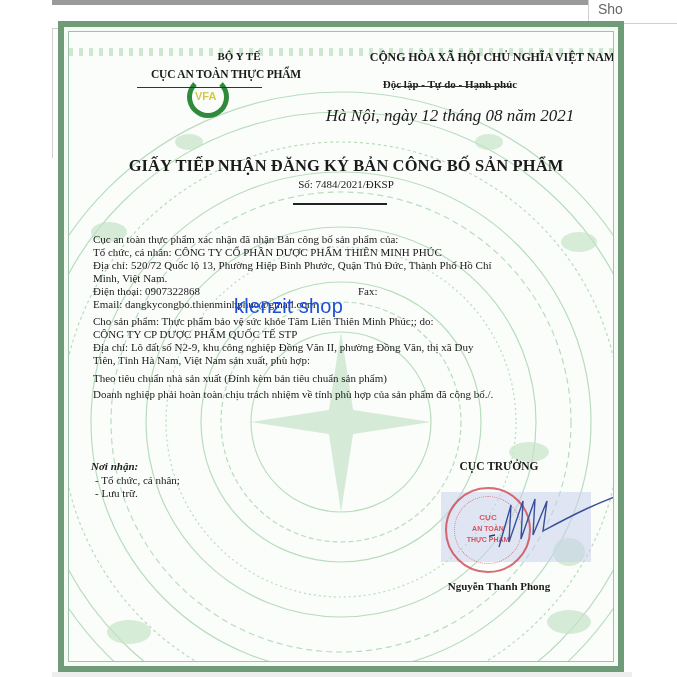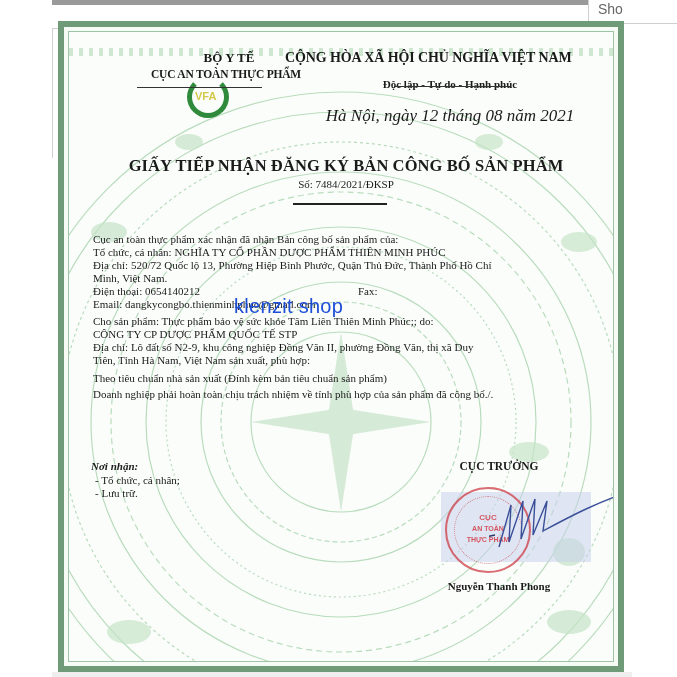--- a/index.html
+++ b/index.html
@@ -16,27 +16,27 @@
   .cert { position: absolute; left: 58px; top: 21px; width: 566px; height: 651px;
           background: #f7fbf6; border: 6px solid #6f9b79; }
   .cert-inner { position: absolute; inset: 4px; border: 1px solid #9fc3a6; overflow: hidden; background: #fbfdfb; }
   .bottom-shadow { position: absolute; left: 52px; top: 672px; width: 580px; height: 5px; background: #eeeeee; }
 
   .pattern { position: absolute; inset: 0; pointer-events: none; }
 
   .content { position: absolute; inset: 0; }
   .abs { position: absolute; white-space: nowrap; }
 
-  .ministry { left: 90px; top: 18px; width: 140px; text-align: center; font-size: 13px; font-weight: bold; }
+  .ministry { left: 100px; top: 18px; width: 140px; text-align: center; font-size: 11px; font-weight: bold; }
   .agency { left: 42px; top: 36px; width: 230px; text-align: center; font-size: 11.5px; font-weight: bold; letter-spacing: -0.2px; }
   .rule-left { left: 68px; top: 55px; width: 125px; height: 1px; background: #333; }
   .vfa-logo { left: 118px; top: 44px; width: 42px; height: 42px; border-radius: 50%; border: 5px solid #2f8a3b; border-top-color: transparent; }
   .vfa-text { left: 126px; top: 58px; font-size: 11px; font-weight: bold; color: #d4c84a; font-family: "Liberation Sans", sans-serif; }
 
-  .republic { left: 216px; top: 18px; width: 330px; text-align: left; font-size: 14px; font-weight: bold; letter-spacing: -0.1px; }
+  .republic { left: 216px; top: 18px; width: 330px; text-align: right; font-size: 12px; font-weight: bold; letter-spacing: -0.1px; }
   .motto { left: 216px; top: 46px; width: 330px; text-align: center; font-size: 11px; font-weight: bold; }
   .rule-right { left: 325px; top: 54px; width: 116px; height: 1px; background: #333; }
   .date { left: 216px; top: 74px; width: 330px; text-align: center; font-size: 17px; font-style: italic; }
 
   .title { left: 0; top: 124px; width: 554px; text-align: center; font-size: 16.5px; font-weight: bold; letter-spacing: 0.1px; }
   .number { left: 0; top: 146px; width: 554px; text-align: center; font-size: 11px; }
   .rule-mid { left: 224px; top: 171px; width: 94px; height: 2px; background: #222; }
 
   .body-line { left: 24px; font-size: 11px; line-height: 13px; }
   .red-watermark { left: 165px; top: 263px; font-family: "Liberation Sans", sans-serif; font-size: 20px; color: #1d4ed8; letter-spacing: 0.3px; }
@@ -111,24 +111,24 @@
       <div class="abs republic">CỘNG HÒA XÃ HỘI CHỦ NGHĨA VIỆT NAM</div>
       <div class="abs motto">Độc lập - Tự do - Hạnh phúc</div>
       <div class="abs rule-right"></div>
       <div class="abs date">Hà Nội, ngày 12 tháng 08 năm 2021</div>
 
       <div class="abs title">GIẤY TIẾP NHẬN ĐĂNG KÝ BẢN CÔNG BỐ SẢN PHẨM</div>
       <div class="abs number">Số: 7484/2021/ĐKSP</div>
       <div class="abs rule-mid"></div>
 
       <div class="abs body-line" style="top:201px">Cục an toàn thực phẩm xác nhận đã nhận Bản công bố sản phẩm của:</div>
-      <div class="abs body-line" style="top:214px">Tổ chức, cá nhân: NGHĨA TY CỔ PHẦN DƯỢC PHẨM THIÊN MINH PHÚC</div>
+      <div class="abs body-line" style="top:214px">Tổ chức, cá nhân: CÔNG TY CỔ PHẦN DƯỢC PHẨM THIÊN MINH PHÚC</div>
       <div class="abs body-line" style="top:227px">Địa chỉ: 520/72 Quốc lộ 13, Phường Hiệp Bình Phước, Quận Thủ Đức, Thành Phố Hồ Chí</div>
       <div class="abs body-line" style="top:240px">Minh, Việt Nam.</div>
-      <div class="abs body-line" style="top:253px">Điện thoại: 0654140212</div>
+      <div class="abs body-line" style="top:253px">Điện thoại: 0907322868</div>
       <div class="abs body-line" style="top:253px; left:289px">Fax:</div>
       <div class="abs body-line" style="top:266px">Email: dangkycongbo.thienminhphuc@gmail.com</div>
       <div class="abs body-line" style="top:283px">Cho sản phẩm: Thực phẩm bảo vệ sức khỏe Tâm Liên Thiên Minh Phúc;; do:</div>
       <div class="abs body-line" style="top:296px">CÔNG TY CP DƯỢC PHẨM QUỐC TẾ STP</div>
       <div class="abs body-line" style="top:309px">Địa chỉ: Lô đất số N2-9, khu công nghiệp Đồng Văn II, phường Đồng Văn, thị xã Duy</div>
       <div class="abs body-line" style="top:322px">Tiên, Tỉnh Hà Nam, Việt Nam sản xuất, phù hợp:</div>
       <div class="abs body-line" style="top:340px">Theo tiêu chuẩn nhà sản xuất (Đính kèm bản tiêu chuẩn sản phẩm)</div>
       <div class="abs body-line" style="top:356px">Doanh nghiệp phải hoàn toàn chịu trách nhiệm về tính phù hợp của sản phẩm đã công bố./.</div>
 
       <div class="abs red-watermark">klenzit shop</div>

